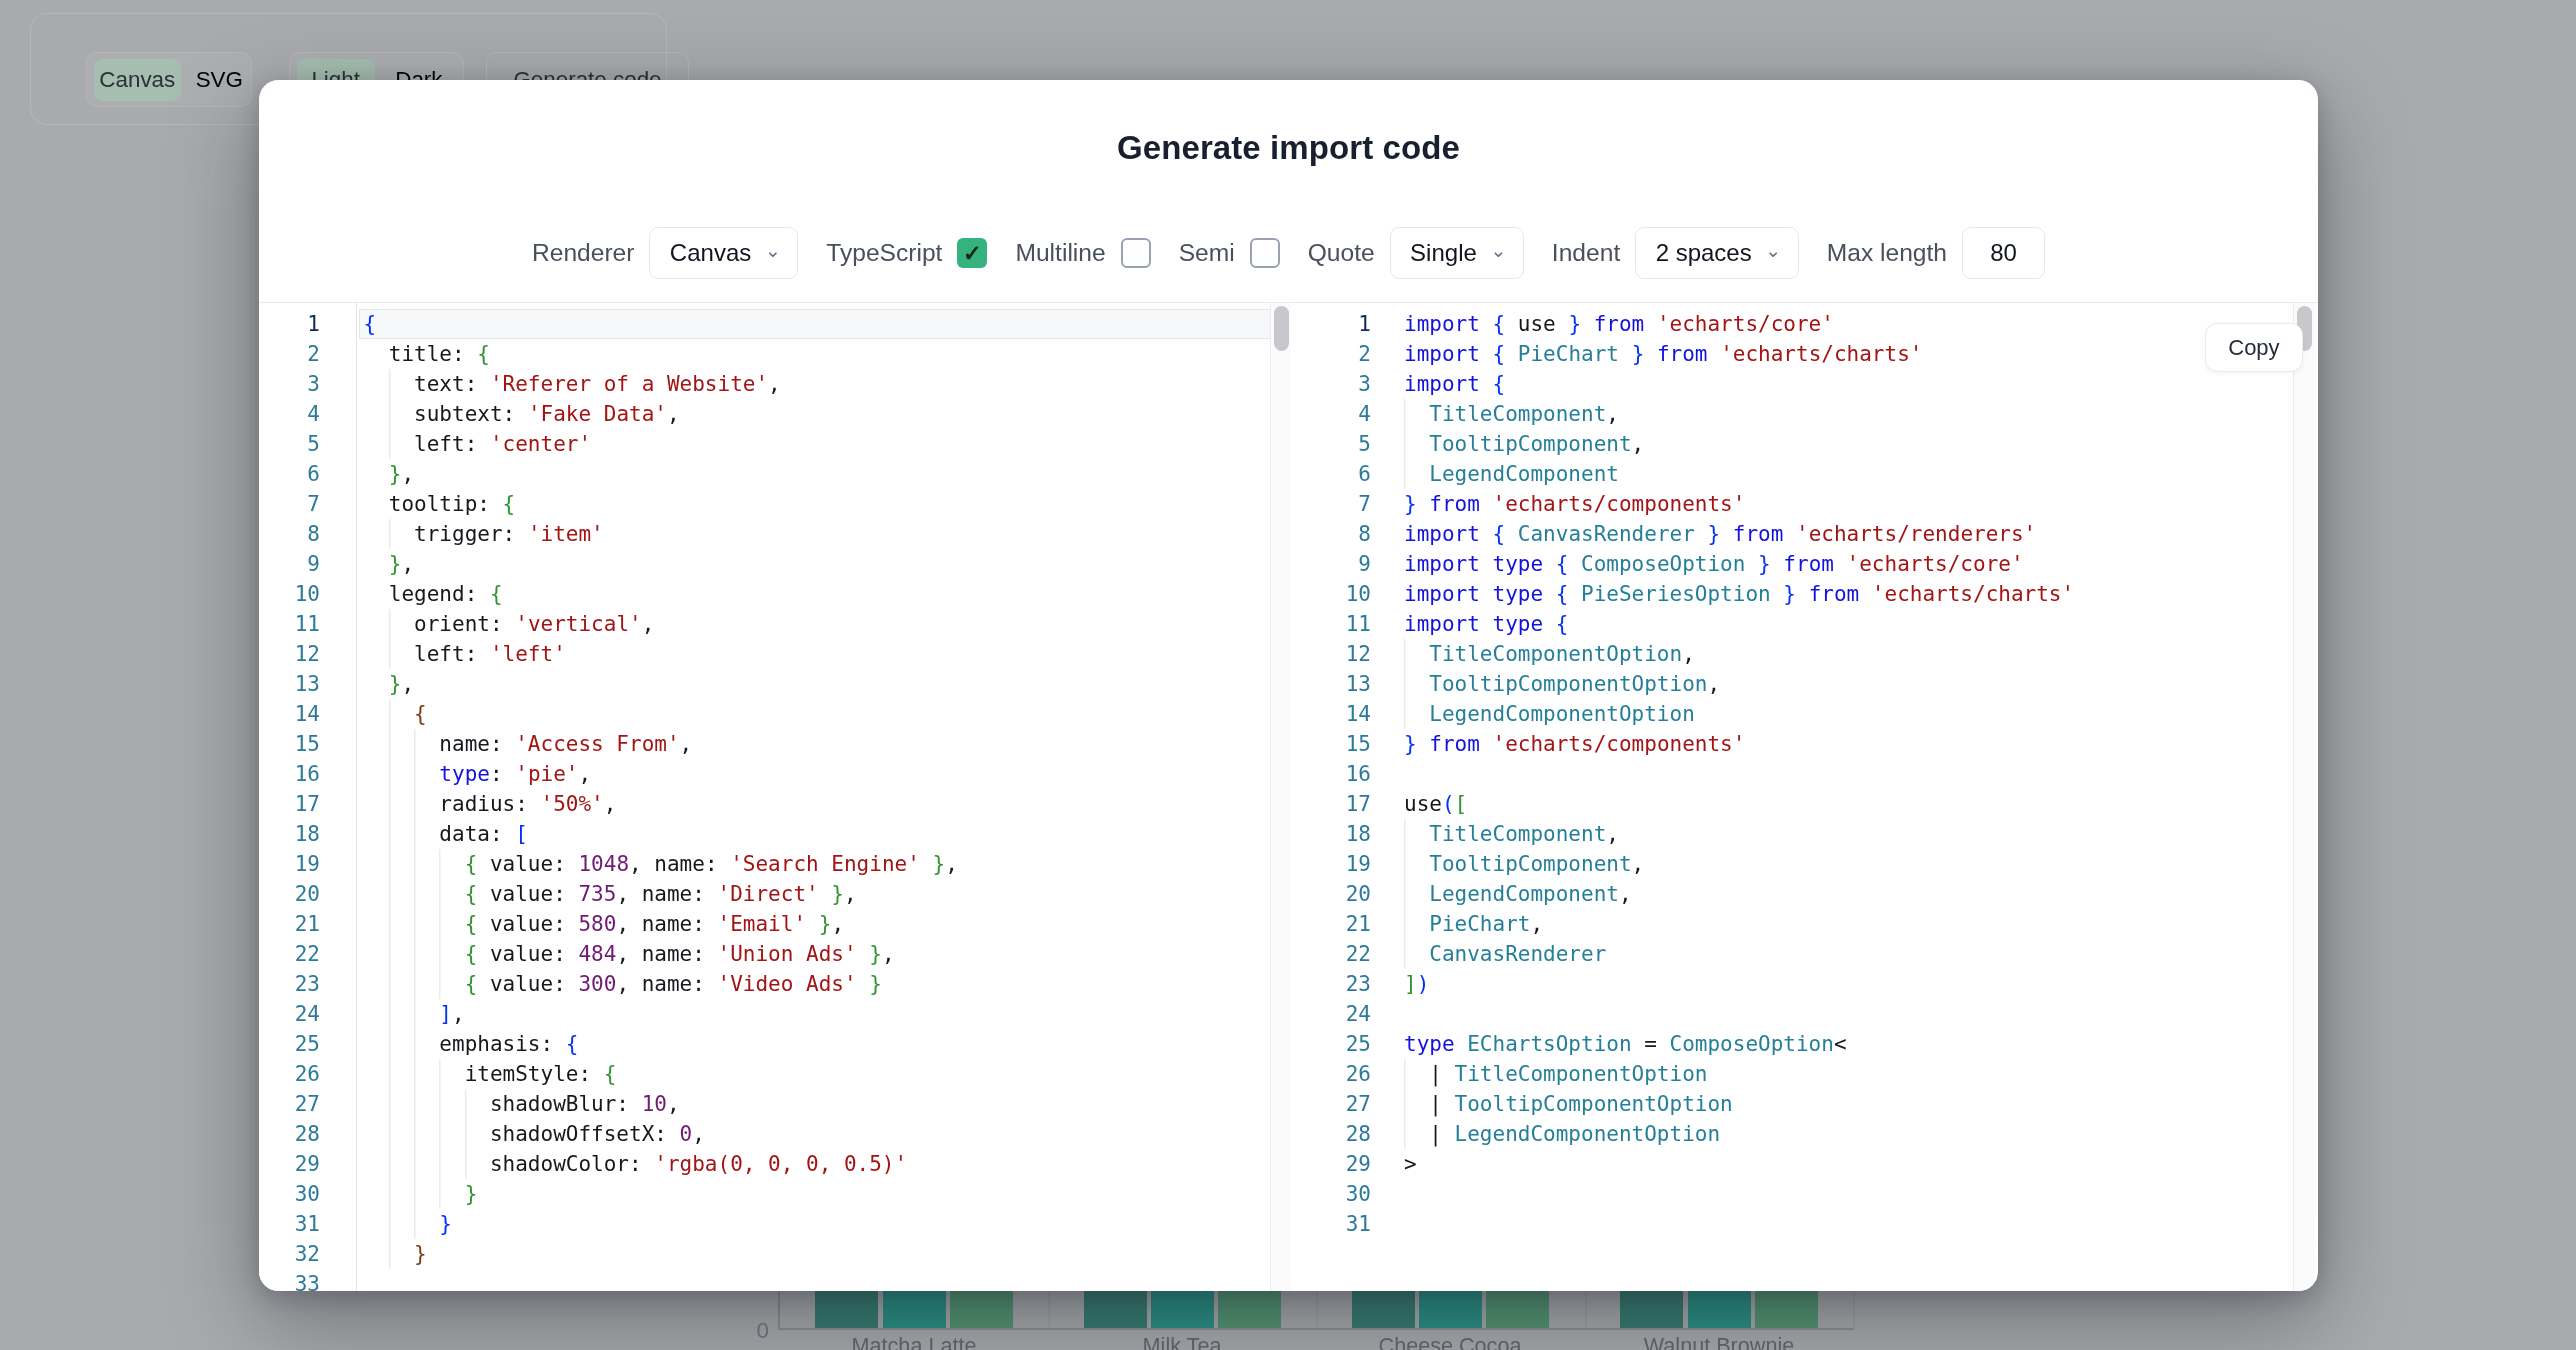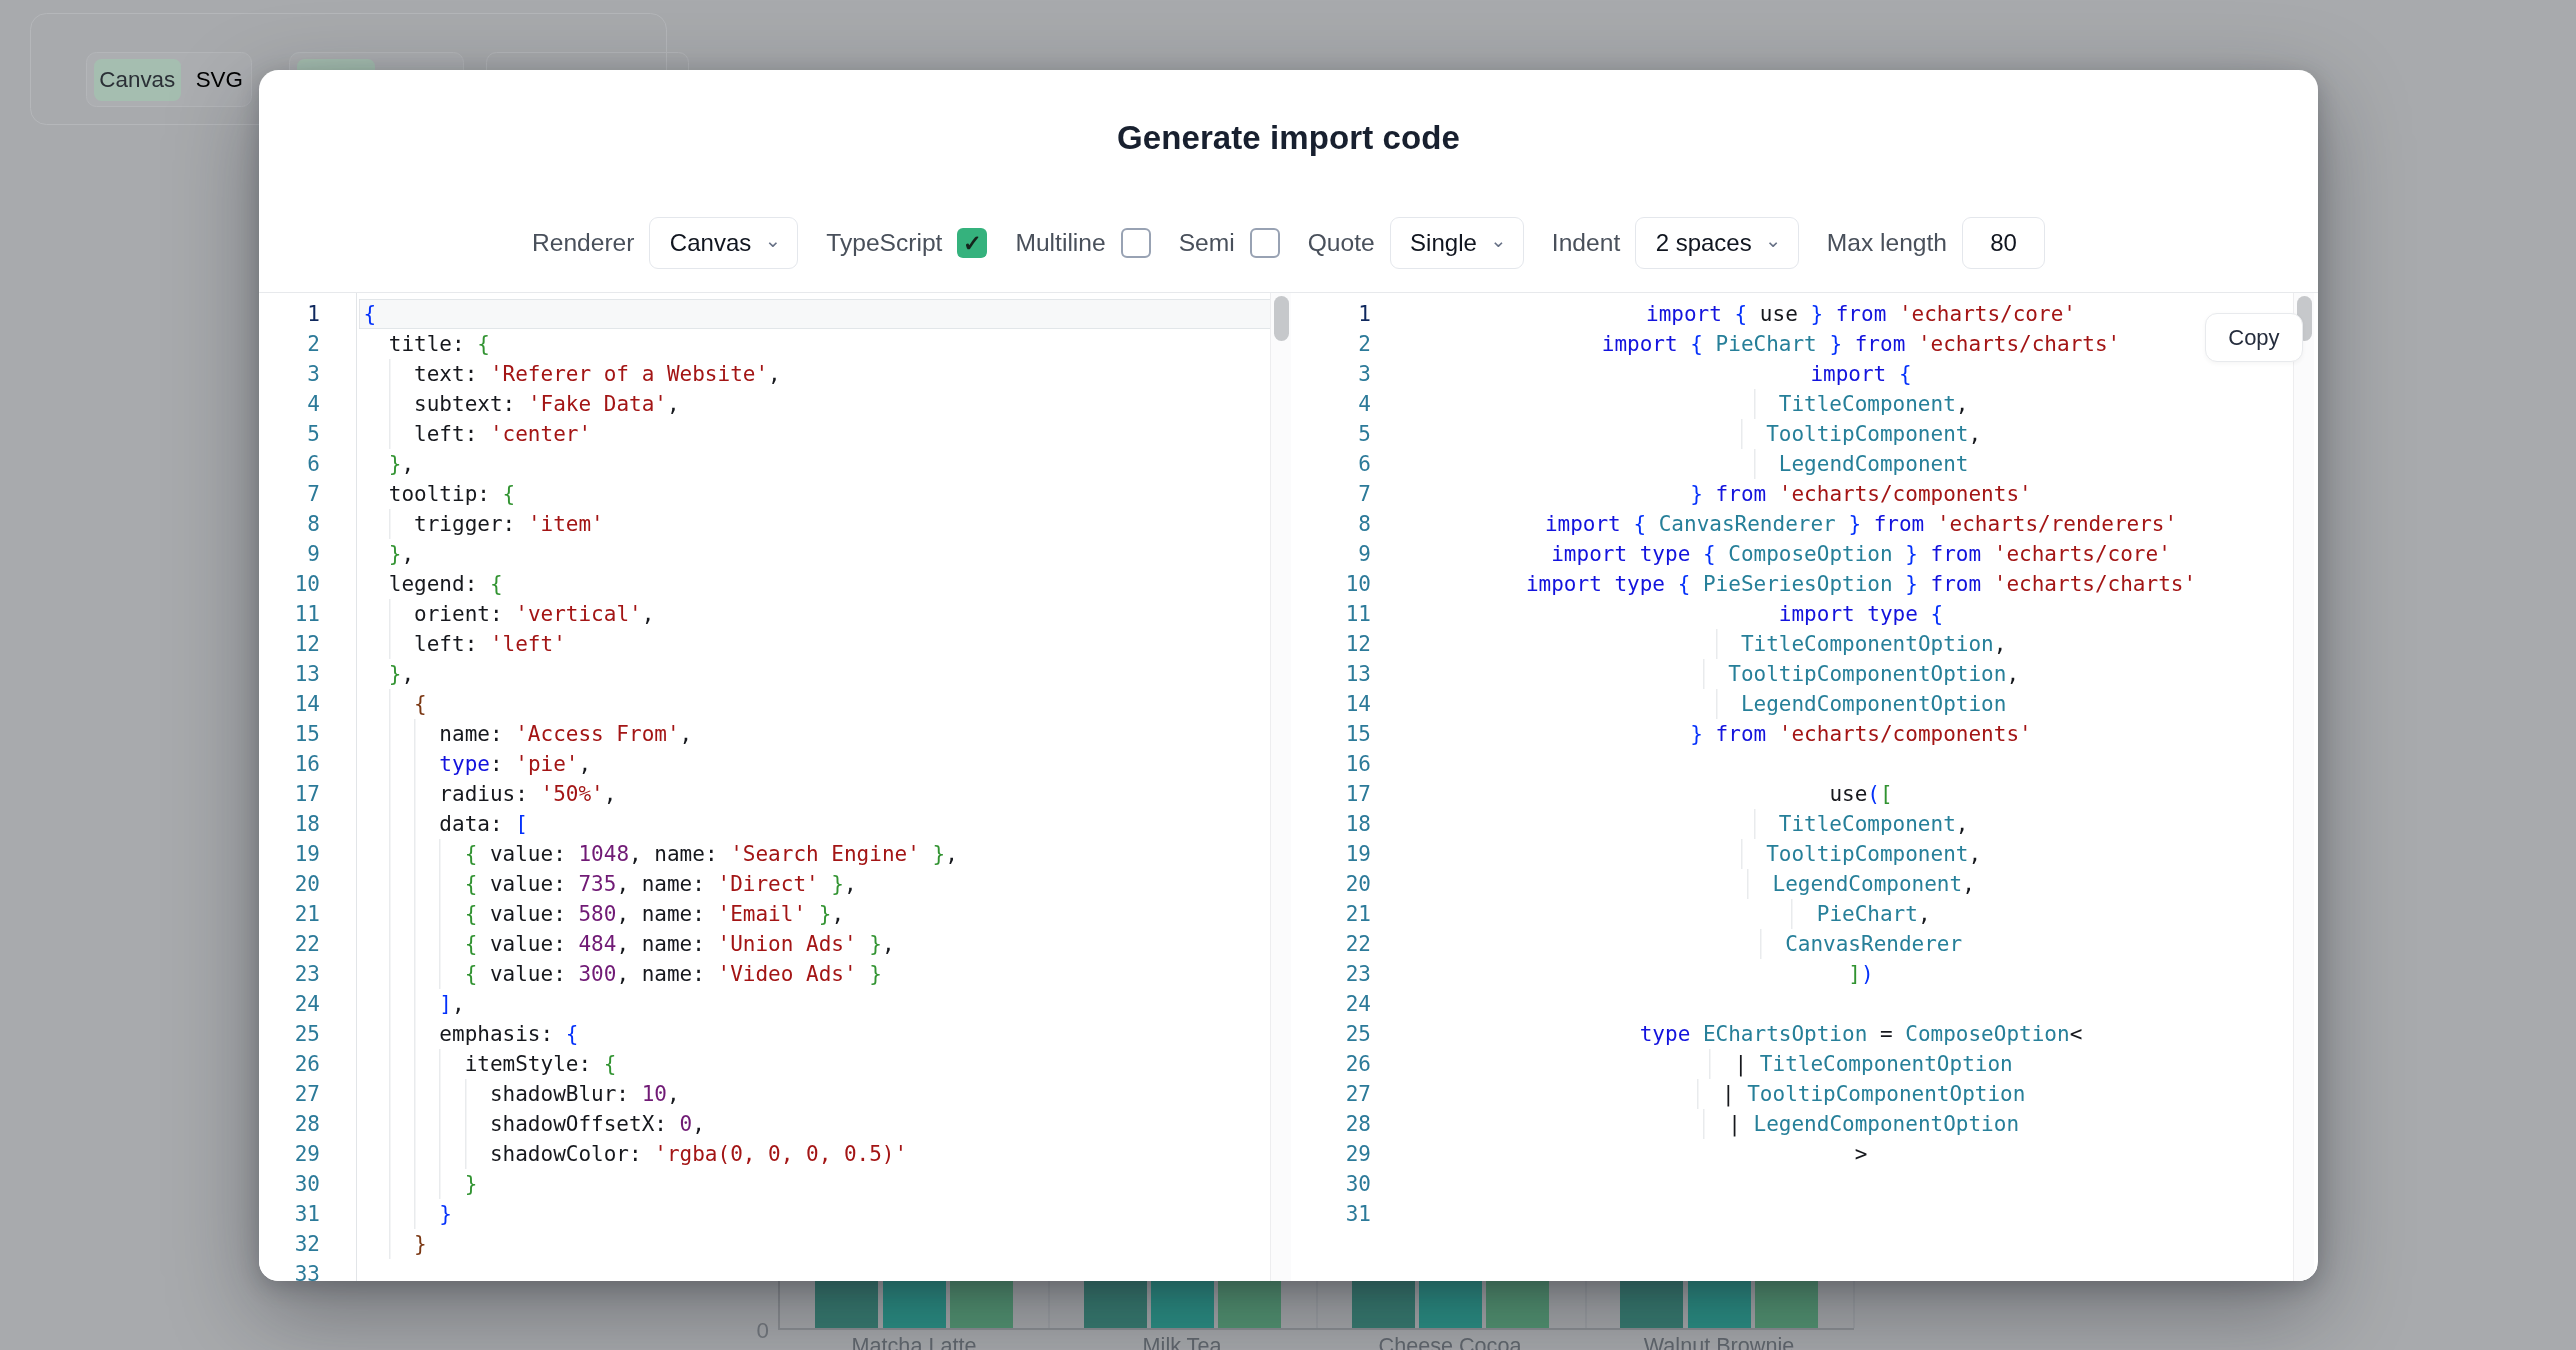--- a/index.html
+++ b/index.html
@@ -28,21 +28,21 @@
   .bg-chart { position:absolute; left:0; top:1267px; width:2576px; height:83px; }
   .bgc-zero { position:absolute; right:1807px; top:51px; font-size:22.4px; color:#74797f; }
   .bgc-yaxis { position:absolute; left:778px; top:0; width:1.5px; height:63px; background:#8d9094; }
   .bgc-axis { position:absolute; left:778px; top:61px; width:1076px; height:1.5px; background:#8d9094; }
   .bgc-split { position:absolute; top:0; width:1.5px; height:61px; background:#9fa2a6; }
   .bgc-bar { position:absolute; top:14px; height:47px; width:63px; }
   .bgc-label { position:absolute; top:66px; width:268px; text-align:center;
     font-size:21.6px; color:#62686f; }
 
   
-  .modal { position:absolute; left:259px; top:70px; width:2059px; height:1211px;
+  .modal { position:absolute; left:259px; top:80px; width:2059px; height:1211px;
     background:#ffffff; border-radius:19.4px; overflow:hidden;
     box-shadow:0 30px 89px rgba(20,24,32,.38), 0 6px 22.4px rgba(20,24,32,.22); }
   .modal-title { position:absolute; left:0; top:49px; width:100%; text-align:center;
     font-size:33px; font-weight:600; color:#18202f; letter-spacing:0.1px; }
 
   .toolbar { position:absolute; left:0; top:146px; width:100%; height:54px;
     display:flex; align-items:center; justify-content:center; gap:28px; }
   .tb-label { font-size:24.6px; color:#49505b; }
   .tb-select { height:52px; border:1.5px solid #e4e7ec; border-radius:9px; background:#fff;
     display:flex; align-items:center; gap:13.4px; padding:0 16.4px 0 19.4px;
@@ -65,21 +65,21 @@
   .pane-right { left:1052px; width:1006px; }
   .gutter { position:absolute; top:0; left:0; height:100%; padding-top:6px; }
   .pane-left .gutter { width:98px; border-right:1.5px solid #e2e5e8; }
   .pane-right .gutter { width:63px; }
   .gut-num { height:30px; line-height:30px; text-align:right; color:#2c7a99; }
   .pane-left .gut-num { padding-right:36px; }
   .pane-right .gut-num { padding-right:3px; }
   .gut-num.active { color:#10295e; }
   .code { position:absolute; top:0; height:100%; padding-top:6px; }
   .pane-left .code { left:100px; width:932px; }
-  .pane-right .code { left:63px; width:944px; padding-left:30px;text-align:center; }
+  .pane-right .code { left:63px; width:944px; padding-left:30px; }
   .cm-line { height:30px; line-height:30px; white-space:pre; color:#16181d; }
   .cm-line.active { background:#f7f8f9; box-shadow:inset 0 0 0 0.7px #dcdfe3; }
   .pane-left .cm-line { padding-left:4.5px; }
   .tk-k { color:#1313dd; } .tk-s { color:#a31515; } .tk-n { color:#701a75; }
   .tk-t { color:#267f99; } .tk-p { color:#16181d; }
   .tk-b1 { color:#0431fa; } .tk-b2 { color:#319331; } .tk-b3 { color:#7b3814; }
   .ig { display:inline-block; width:2ch; box-shadow:inset 1.5px 0 0 #e9ebed; }
 
   .scroll-track { position:absolute; top:0; width:21px; height:100%;
     background:#fbfbfc; border-left:0.7px solid #ededef; }

